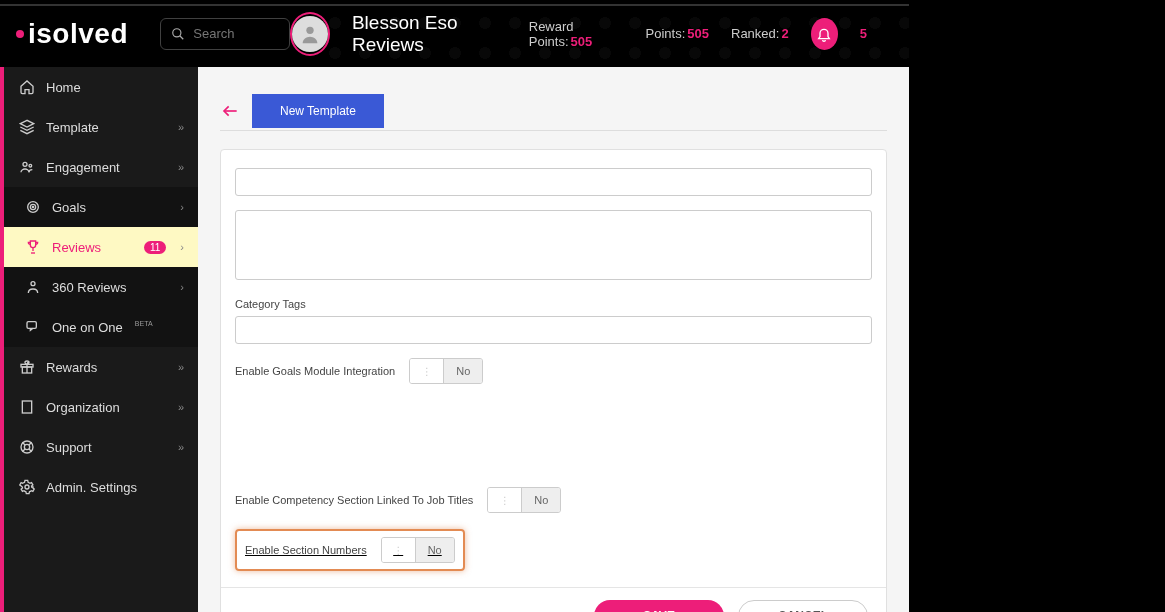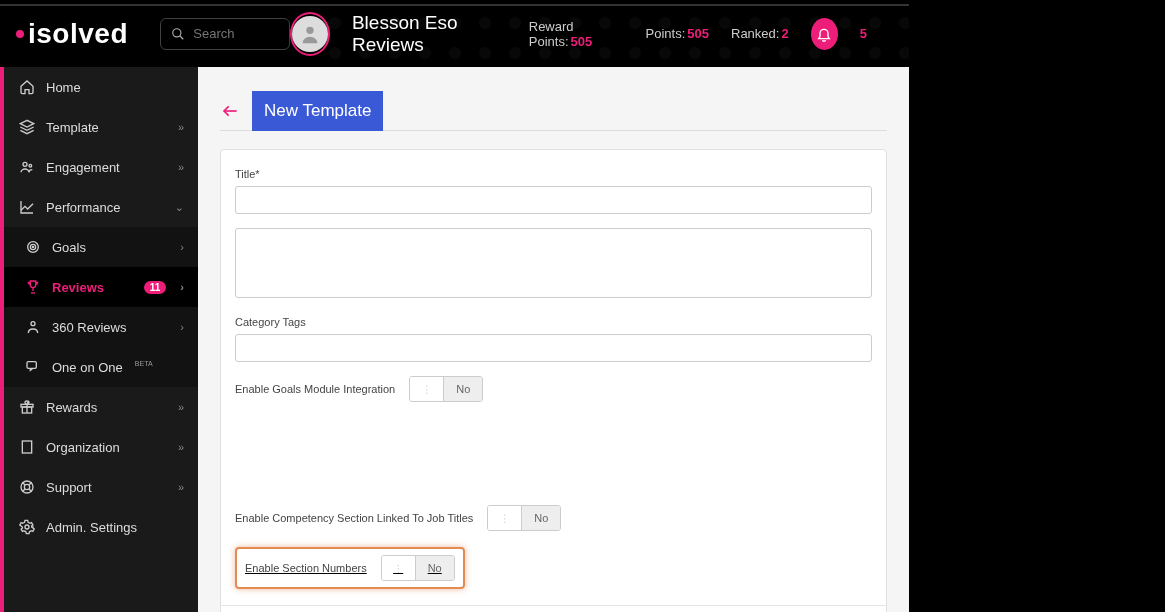--- a/index.html
+++ b/index.html
@@ -22,32 +22,32 @@
   .username { color:#fff; font-size:19px; font-weight:500; }
   .metric { color:#ccc; font-size:13px; }
   .metric .val { color:#ed1e79; font-weight:700; margin-left:2px; }
   .bell { width:32px; height:32px; border-radius:50%; background:#ed1e79; display:flex; align-items:center; justify-content:center; }
   .notif-count { color:#ed1e79; font-size:13px; font-weight:600; }
 
   .shell { display:flex; height:545px; }
   .sidebar { width:198px; background:#1a1a1a; border-left:4px solid #ed1e79; color:#ddd; }
   .nav-item { display:flex; align-items:center; height:40px; padding:9px 14px; font-size:13px; cursor:pointer; gap:10px; }
   .nav-item .chev { margin-left:auto; font-size:11px; color:#888; }
-  .nav-item.active { background:#000000; color:#ed1e79;font-weight:bold; }
+  .nav-item.active { background:#fef9c3; color:#ed1e79; }
   .nav-sub { background:#121212; }
   .nav-sub .nav-item { padding-left:20px; }
   .badge-round { background:#ed1e79; color:#fff; font-size:10px; border-radius:9px; padding:1px 6px; margin-left:auto; }
   .beta { font-size:7px; color:#999; margin-left:2px; position:relative; top:-4px; }
   .icon-slot { width:18px; height:18px; display:flex; align-items:center; justify-content:center; color:#ccc; }
   .nav-item.active .icon-slot { color:#ed1e79; }
 
   .content { flex:1; background:#f5f5f5; padding:0; margin-right:18px; }
   .page-head { display:flex; align-items:center; height:40px; margin:24px 22px 0 22px; border-bottom:1px solid #ddd; }
   .back-btn { color:#ed1e79; font-size:20px; margin-right:12px; cursor:pointer; }
-  .tab { background:#3a59d6; color:#fff; font-size:17px; padding:10px 12px; }
+  .tab { background:#3a59d6; color:#fff; font-size:12px; padding:10px 28px; }
 
   .card { margin:18px 22px; background:#fff; border:1px solid #e0e0e0; border-radius:4px; padding:18px 14px 0 14px; }
   .lbl { font-size:11px; color:#444; margin-bottom:6px; display:block; }
   .fld { width:100%; border:1px solid #ccc; border-radius:3px; font-size:13px; padding:6px; margin-bottom:14px; }
   .fld.tall { height:70px; resize:none; }
   .fld.short { height:28px; }
   .row-toggles { display:flex; gap:87px; flex-wrap:wrap; }
   .toggle-group { display:flex; align-items:center; gap:14px; margin-bottom:16px; }
   .toggle-group .tl { font-size:11px; color:#444; }
   .toggle { display:flex; border:1px solid #ccc; border-radius:3px; overflow:hidden; height:26px; }
@@ -138,30 +138,20 @@
           <svg width="16" height="16" viewBox="0 0 24 24" fill="none" stroke="#ccc" stroke-width="2">
               <circle cx="9" cy="8" r="3"></circle>
               <circle cx="17" cy="10" r="2"></circle>
               <path d="M3 20c0-3 3-5 6-5s6 2 6 5"></path>
               <path d="M15 20c0-2 2-4 5-4"></path>
             </svg>
         </span>
         <span>Engagement</span>
         <span class="chev">»</span>
       </div>
-      <div class="nav-item">
-        <span class="icon-slot">
-          <svg width="16" height="16" viewBox="0 0 24 24" fill="none" stroke="#ccc" stroke-width="2">
-              <polyline points="3 17 9 11 13 15 21 7"></polyline>
-              <path d="M3 3v18h18"></path>
-            </svg>
-        </span>
-        <span>Performance</span>
-        <span class="chev">⌄</span>
-      </div>
       <div class="nav-sub">
         <div class="nav-item">
           <span class="icon-slot">
             <svg width="16" height="16" viewBox="0 0 24 24" fill="none" stroke="#ccc" stroke-width="2">
                 <circle cx="12" cy="12" r="8"></circle>
                 <circle cx="12" cy="12" r="4"></circle>
                 <circle cx="12" cy="12" r="1"></circle>
               </svg>
           </span>
           <span>Goals</span>
@@ -258,21 +248,20 @@
         <span class="back-btn">
           <svg width="20" height="16" viewBox="0 0 24 24" fill="none" stroke="#ed1e79" stroke-width="2.5">
               <line x1="22" y1="12" x2="4" y2="12"></line>
               <polyline points="10 5 3 12 10 19"></polyline>
             </svg>
         </span>
         <div class="tab">New Template</div>
       </div>
 
       <div class="card">
-        <label class="lbl">Title*</label>
         <input class="fld short" style="">
 
         <textarea class="fld tall" style=""></textarea>
 
         <label class="lbl">Category Tags</label>
         <input class="fld short" style="">
 
         <div class="row-toggles">
           <div class="toggle-group">
             <span class="tl">Enable Goals Module Integration</span>

